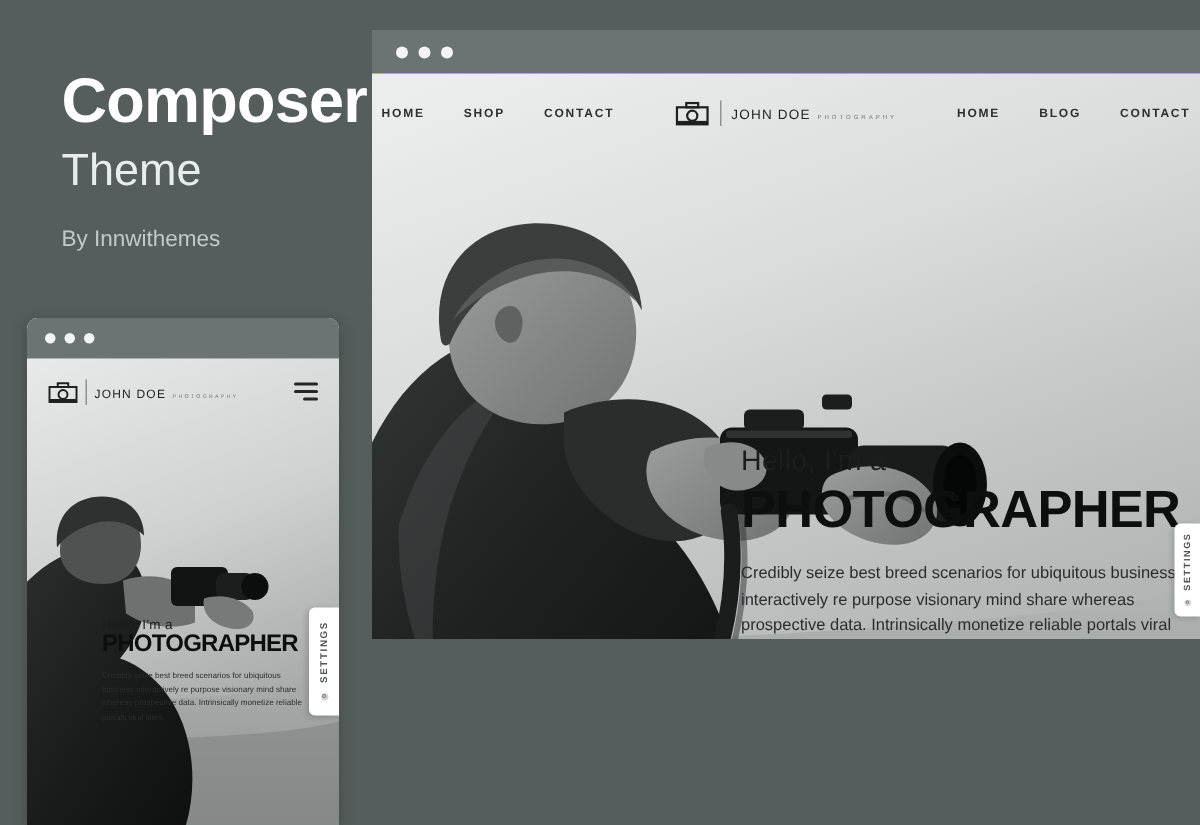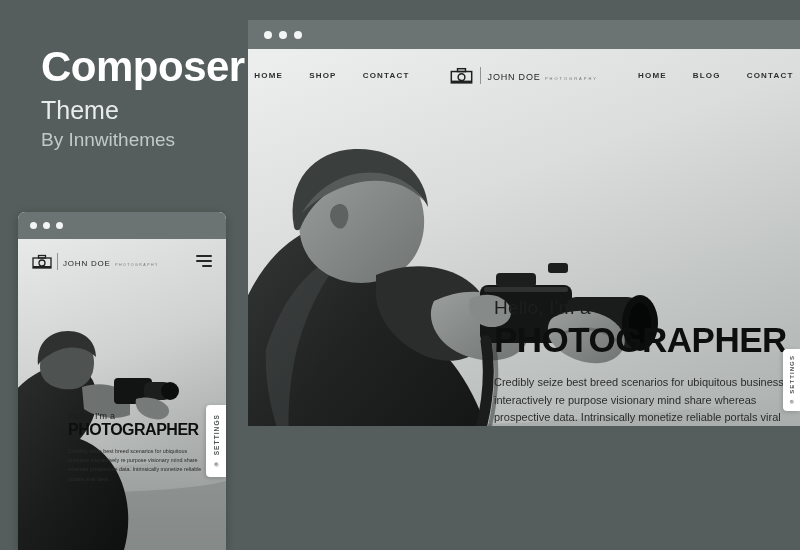--- a/index.html
+++ b/index.html
@@ -25,30 +25,30 @@
   }
   .intro-title {
     font-size: 42px;
     font-weight: bold;
     color: #ffffff;
     letter-spacing: -0.5px;
     line-height: 1.08;
     white-space: nowrap;
   }
   .intro-subtitle {
-    font-size: 25px;
+    font-size: 30px;
     font-weight: normal;
     color: #e9ecec;
     line-height: 1.25;
     margin-top: 6px;
   }
   .intro-author {
-    font-size: 19px;
+    font-size: 15px;
     color: #c3c9c8;
-    margin-top: 2px;
+    margin-top: 18px;
   }
 
   
   .mini-window {
     position: absolute;
     left: 18px;
     top: 212px;
     width: 208px;
     height: 338px;
     border-radius: 7px 7px 0 0;

